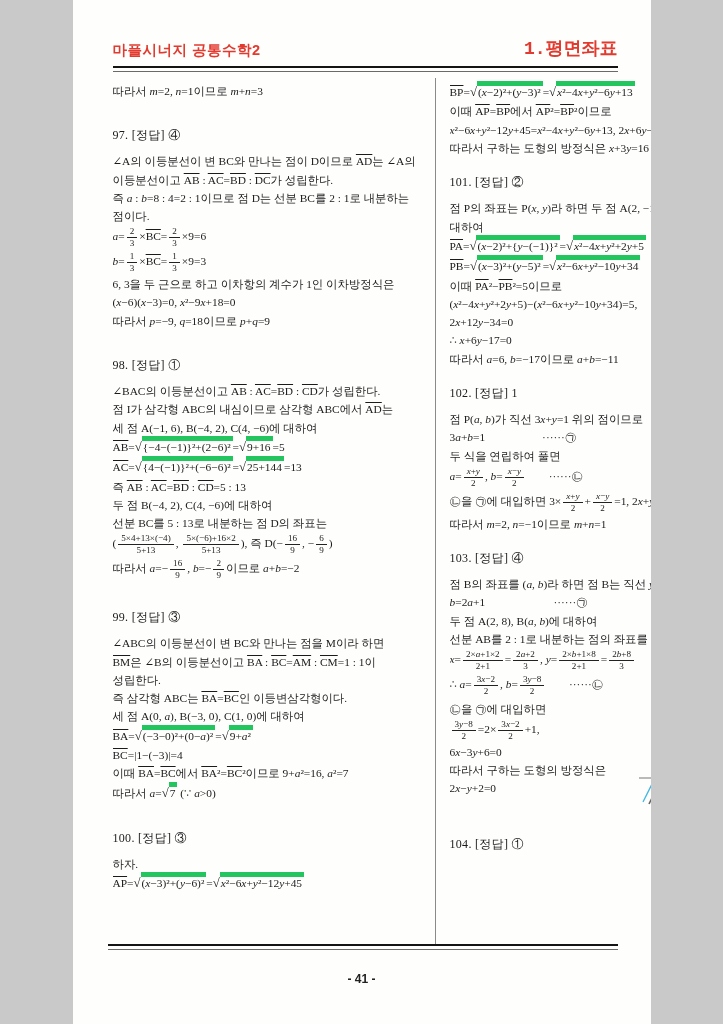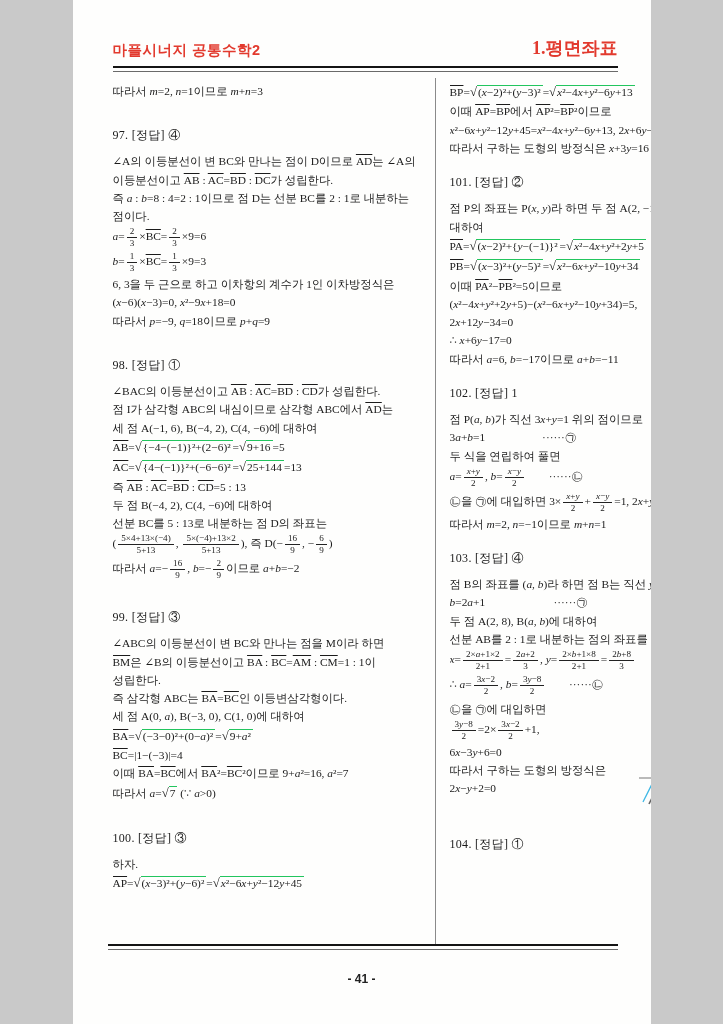--- a/index.html
+++ b/index.html
@@ -7,41 +7,41 @@
     position:relative;width:578px;height:1024px;margin:0 auto;
     background:#fefefd;overflow:hidden;color:#1b1b1b;
     font-family:"Liberation Serif","DejaVu Serif",serif;
   }
   
   .header{position:absolute;top:36px;left:40px;right:33px;display:flex;
     justify-content:space-between;align-items:flex-end;}
   .book-title{color:#e23a2e;font-weight:bold;font-size:14.5px;
     font-family:"Liberation Sans","DejaVu Sans",sans-serif;letter-spacing:.5px;}
   .chapter-title{color:#e23a2e;font-weight:bold;font-size:18px;
-    font-family:Liberation Serif, serif;}
+    font-family:Liberation Mono, monospace;}
   .rule-top{position:absolute;top:66px;left:40px;right:33px;height:3px;
     border-top:2.6px solid #141414;border-bottom:1px solid #6a6a6a;}
   
   .col{position:absolute;top:80px;bottom:79px;width:319px;overflow:hidden;
     font-size:11.4px;line-height:1.6;}
   .col-left{left:40px;}
   .col-right{left:377px;}
   .divider{position:absolute;left:362px;top:78px;bottom:80px;width:0;
     border-left:1.2px solid #8a8a8a;}
   .section{margin-top:26px;}
   .col-right .section{margin-top:16px;}
   .section.continuation{margin-top:2px;}
   .sec-head{font-size:12px;margin-bottom:7px;letter-spacing:.3px;}
   .line{min-height:18px;}
   
   em{font-style:italic;font-family:"Liberation Serif","DejaVu Serif",serif;}
   .ov{text-decoration:overline;}
   .sq{white-space:nowrap;}
   .sq .rx{font-size:1.12em;}
-  .sq .rad{border-top:1px solid #22c55e;padding:0 2px 0 1px;}
+  .sq .rad{border-top:5px solid #22c55e;padding:0 2px 0 1px;}
   .fr{display:inline-flex;flex-direction:column;vertical-align:middle;
     text-align:center;font-size:.8em;line-height:1.2;margin:1px 2px;}
   .fr .nu{border-bottom:1px solid #222;padding:0 3px;}
   .fr .de{padding:0 3px;}
   
   .row{display:flex;align-items:flex-start;}
   .row-text{flex:1 1 auto;padding-top:2px;}
   .graph-holder{flex:0 0 auto;width:136px;margin-top:-14px;}
   
   .rule-bottom{position:absolute;left:35px;right:33px;bottom:74px;height:3px;
@@ -96,21 +96,21 @@
         <div class="line">세 점 A(−1, 6), B(−4, 2), C(4, −6)에 대하여</div>
         <div class="line"><span class="ov">AB</span>=<span class="sq"><span class="rx">√</span><span class="rad">{−4−(−1)}²+(2−6)²</span></span>=<span class="sq"><span class="rx">√</span><span class="rad">9+16</span></span>=5</div>
         <div class="line"><span class="ov">AC</span>=<span class="sq"><span class="rx">√</span><span class="rad">{4−(−1)}²+(−6−6)²</span></span>=<span class="sq"><span class="rx">√</span><span class="rad">25+144</span></span>=13</div>
         <div class="line">즉 <span class="ov">AB</span> : <span class="ov">AC</span>=<span class="ov">BD</span> : <span class="ov">CD</span>=5 : 13</div>
         <div class="line">두 점 B(−4, 2), C(4, −6)에 대하여</div>
         <div class="line">선분 BC를 5 : 13로 내분하는 점 D의 좌표는</div>
         <div class="line">(<span class="fr">
             <span class="nu">5×4+13×(−4)</span>
             <span class="de">5+13</span>
           </span>, <span class="fr">
-            <span class="nu">5×(−4)+13×2</span>
+            <span class="nu">5×(−6)+16×2</span>
             <span class="de">5+13</span>
           </span>), 즉 D(−<span class="fr">
             <span class="nu">16</span>
             <span class="de">9</span>
           </span>, −<span class="fr">
             <span class="nu">6</span>
             <span class="de">9</span>
           </span>)</div>
         <div class="line">따라서  <em>a</em>=−<span class="fr">
             <span class="nu">16</span>

